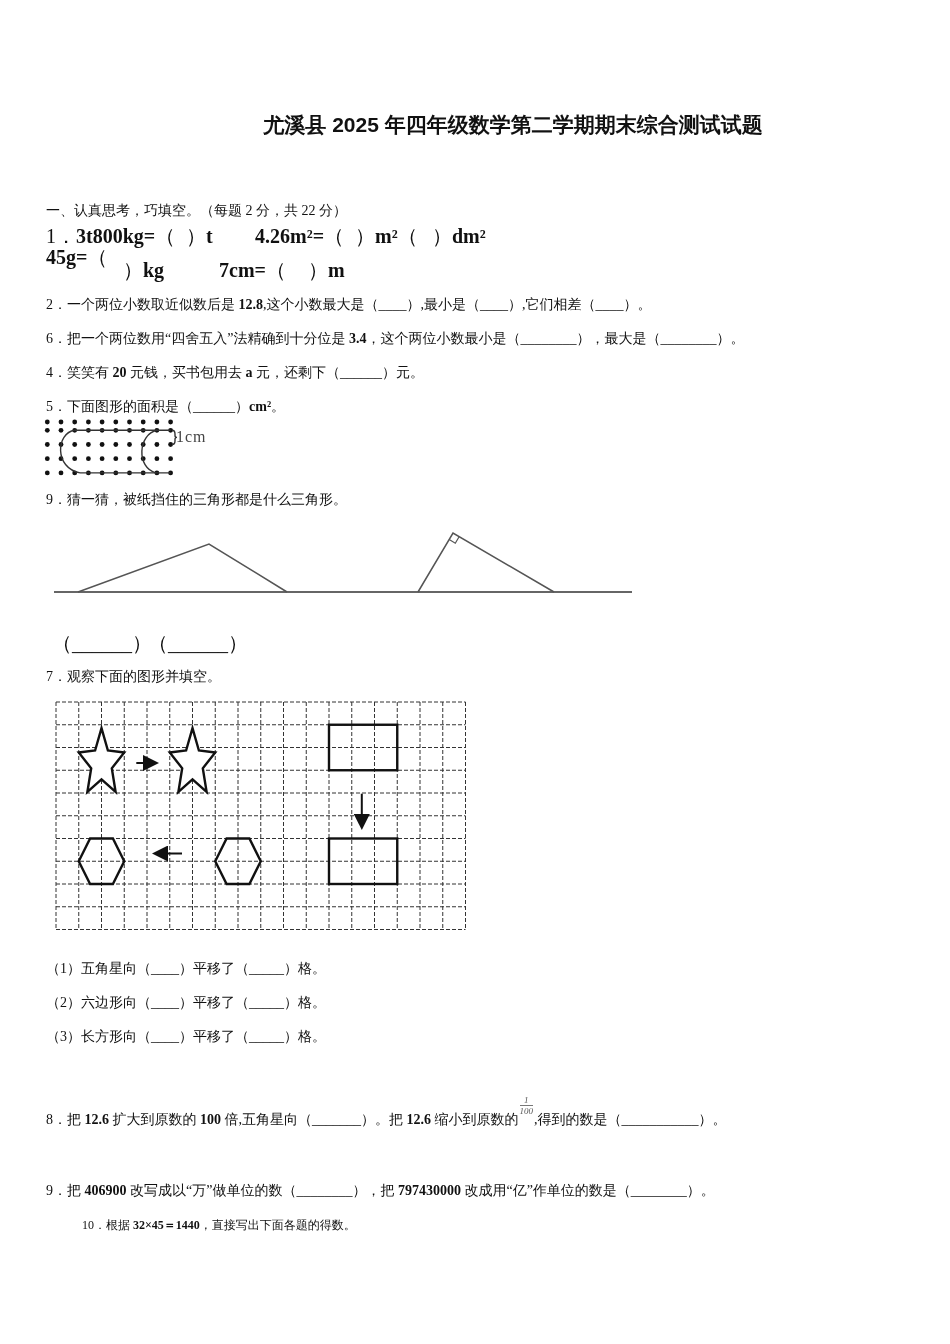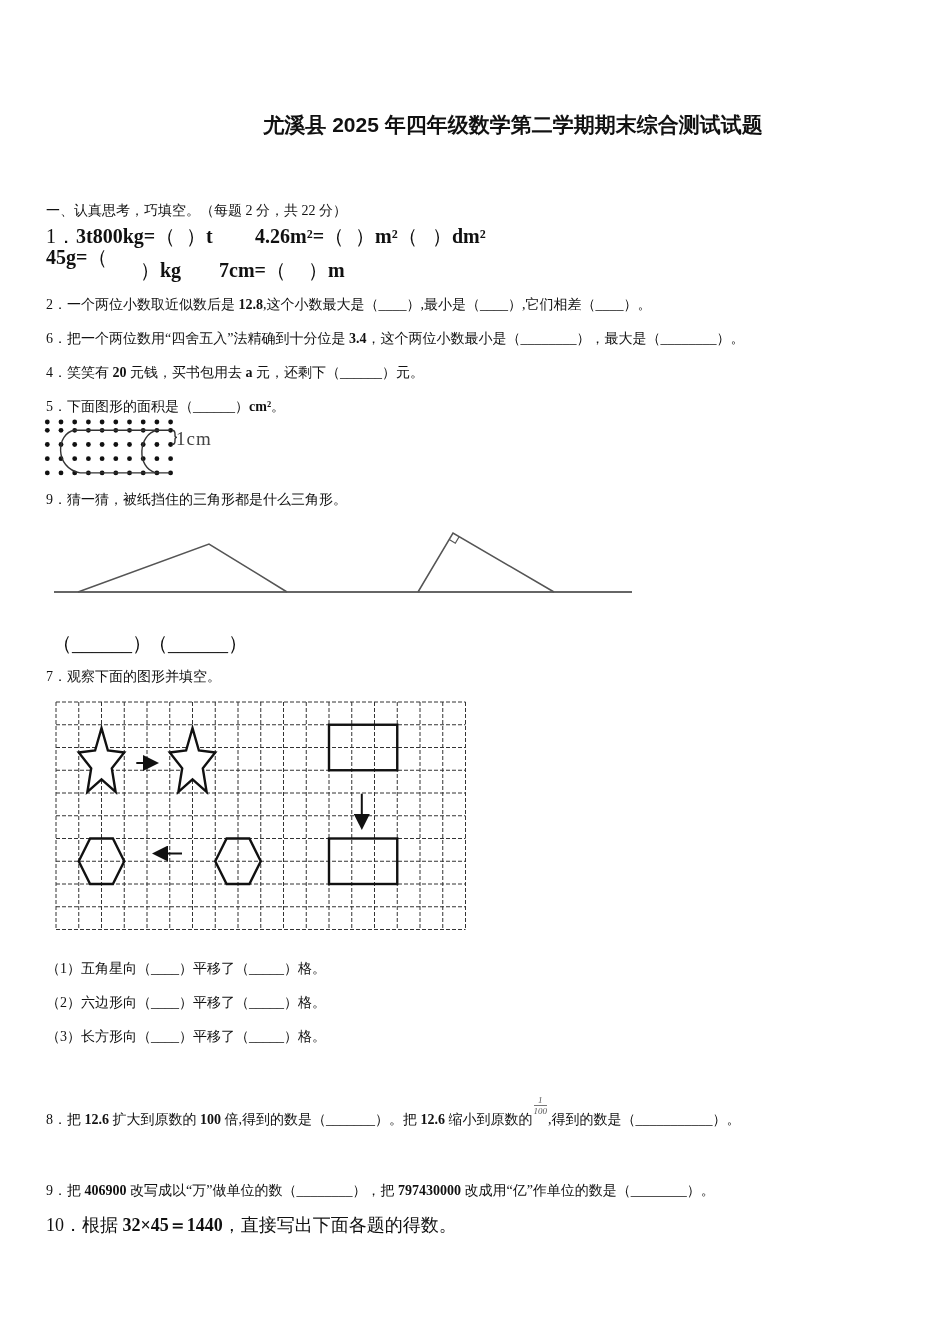--- a/index.html
+++ b/index.html
@@ -8,49 +8,49 @@
     font-family: "Liberation Serif", "DejaVu Serif", serif; color: #111;
   }
   .title {
     position: absolute; left: 0; top: 111px; width: 950px; text-align: center;
     font-family: "Liberation Sans", "DejaVu Sans", sans-serif; font-weight: bold; font-size: 21px;
     letter-spacing: 0px; white-space: nowrap; padding-left: 38px;
   }
   .line { position: absolute; left: 46px; font-size: 14px; line-height: 18px; white-space: nowrap; }
   .seg { position: absolute; font-size: 20px; line-height: 18px; white-space: nowrap; }
   b { font-weight: bold; }
-  .q10 { font-size: 18px; line-height: 20px; }
+  .q10 { font-size: 12px; line-height: 20px; margin-left: 36px; }
   .frac {
     display: inline-block; vertical-align: 10px; text-align: center; font-style: italic;
     font-size: 9px; line-height: 10px; color: #555; margin: 0 1px;
   }
   .frac .num { display: block; border-bottom: 1px solid #777; padding: 0 2px; }
   .frac .den { display: block; }
   svg { position: absolute; overflow: visible; }
-  .cm-label { position: absolute; left: 176px; top: 428px; font-size: 19px; color: #444;
+  .cm-label { position: absolute; left: 176px; top: 428px; font-size: 16px; color: #444;
     font-family: "Liberation Serif", serif; letter-spacing: 1px; }
 </style>
 </head>
 <body>
 
 <div class="title">尤溪县 2025 年四年级数学第二学期期末综合测试试题</div>
 
 <div class="line" style="top:202px">一、认真思考，巧填空。（每题 2 分，共 22 分）</div>
 
 <div>
   <span class="seg" style="left:46px;top:227px"><span>1．</span><b>3t800kg=</b><span>（</span></span>
   <span class="seg" style="left:186px;top:227px"><span>）</span><b>t</b></span>
   <span class="seg" style="left:255px;top:227px"><b>4.26m²=</b><span>（</span></span>
   <span class="seg" style="left:355px;top:227px"><span>）</span><b>m²</b><span>（</span></span>
   <span class="seg" style="left:432px;top:227px"><span>）</span><b>dm²</b></span>
 </div>
 
 <div>
   <span class="seg" style="left:46px;top:248px"><b>45g=</b><span>（</span></span>
-  <span class="seg" style="left:140px;top:261px"><span>）</span><b>kg</b></span>
+  <span class="seg" style="left:123px;top:261px"><span>）</span><b>kg</b></span>
   <span class="seg" style="left:219px;top:261px"><b>7cm=</b><span>（</span></span>
   <span class="seg" style="left:308px;top:261px"><span>）</span><b>m</b></span>
 </div>
 
 <div class="line" style="top:296px"><span>2．一个两位小数取近似数后是 </span><b>12.8</b><span>,这个小数最大是（____）,最小是（____）,它们相差（____）。</span></div>
 
 <div class="line" style="top:330px"><span>6．把一个两位数用“四舍五入”法精确到十分位是 </span><b>3.4</b><span>，这个两位小数最小是（________），最大是（________）。</span></div>
 
 <div class="line" style="top:364px"><span>4．笑笑有 </span><b>20</b><span> 元钱，买书包用去 </span><b>a</b><span> 元，还剩下（______）元。</span></div>
 
@@ -151,17 +151,17 @@
     <line x1="136.3" y1="763" x2="155" y2="763" marker-end="url(#ah)"></line>
     <line x1="361.8" y1="793.7" x2="361.8" y2="826" marker-end="url(#ah)"></line>
     <line x1="182" y1="853.5" x2="156" y2="853.5" marker-end="url(#ah)"></line>
   </g>
 </svg>
 
 <div class="line" style="top:960px">（1）五角星向（____）平移了（_____）格。</div>
 <div class="line" style="top:994px">（2）六边形向（____）平移了（_____）格。</div>
 <div class="line" style="top:1028px">（3）长方形向（____）平移了（_____）格。</div>
 
-<div class="line" style="top:1095px"><span>8．把 </span><b>12.6</b><span> 扩大到原数的 </span><b>100</b><span> 倍,得到的数是（_______）。把 </span><b>12.6</b><span> 缩小到原数的</span><span class="frac"><span class="num">1</span><span class="den">100</span></span><span>,得到的数是（___________）。</span></div>
+<div class="line" style="top:1095px"><span>8．把 </span><b>12.6</b><span> 扩大到原数的 </span><b>100</b><span> 倍,五角星向（_______）。把 </span><b>12.6</b><span> 缩小到原数的</span><span class="frac"><span class="num">1</span><span class="den">100</span></span><span>,得到的数是（___________）。</span></div>
 
 <div class="line" style="top:1182px"><span>9．把 </span><b>406900</b><span> 改写成以“万”做单位的数（________），把 </span><b>797430000</b><span> 改成用“亿”作单位的数是（________）。</span></div>
 
 <div class="line q10" style="top:1215px"><span>10．根据 </span><b>32×45＝1440</b><span>，直接写出下面各题的得数。</span></div>
 
 </body></html>

